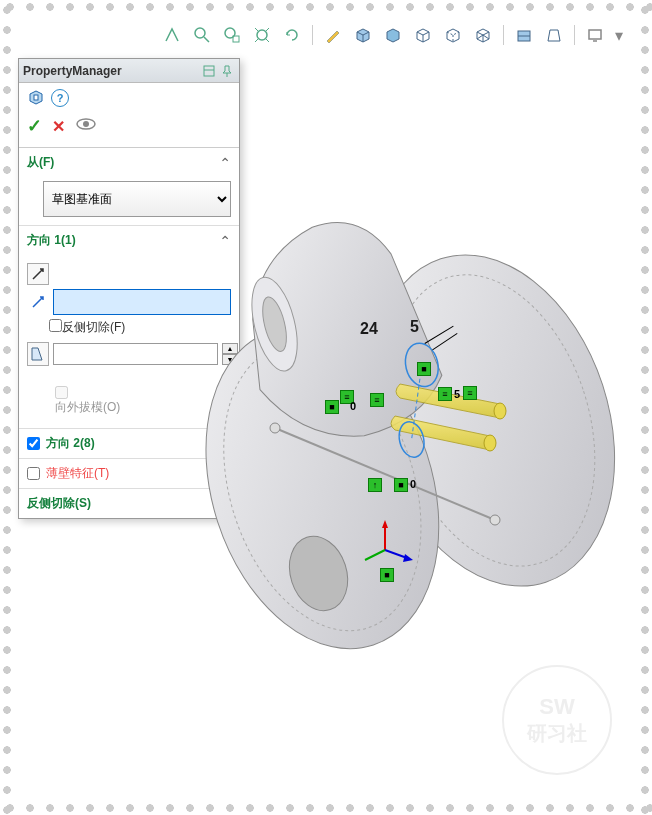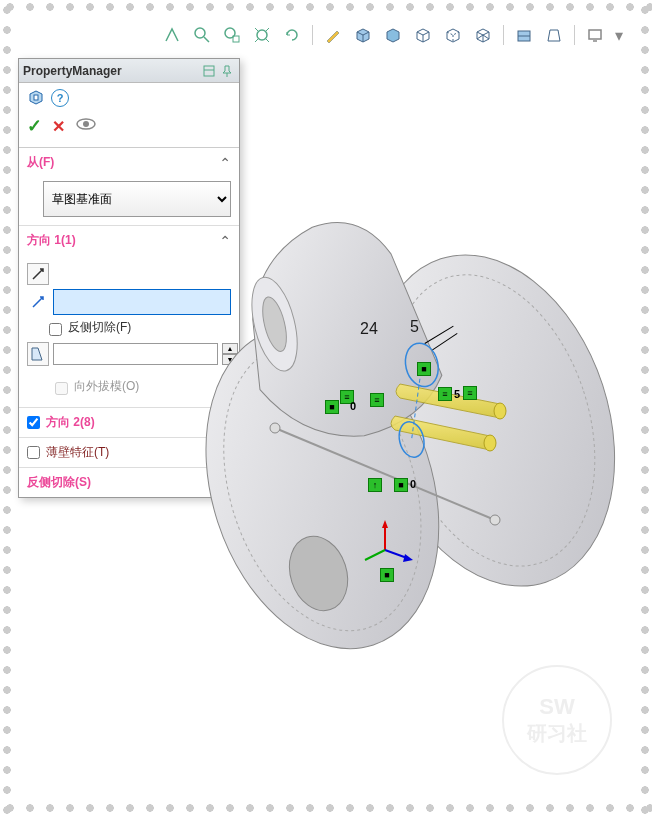--- a/index.html
+++ b/index.html
@@ -23,48 +23,48 @@
 .feature-name { flex: 1; font-weight: bold; }
 .help-icon { width: 18px; height: 18px; border: 1.5px solid #2a88c8; border-radius: 50%; color: #2a88c8; display: flex; align-items: center; justify-content: center; font-size: 11px; font-weight: bold; cursor: pointer; }
 
 .ok-row { display: flex; align-items: center; gap: 10px; padding: 4px 8px 10px; border-bottom: 1px solid #ccc; }
 .ok-btn { color: #2a9d2a; font-size: 18px; cursor: pointer; font-weight: bold; }
 .cancel-btn { color: #d33; font-size: 16px; cursor: pointer; font-weight: bold; }
 .preview-btn { color: #888; font-size: 16px; cursor: pointer; }
 
 .section { border-bottom: 1px solid #ddd; }
 .sec-head { display: flex; align-items: center; padding: 6px 8px; cursor: pointer; }
-.sec-head label { flex: 1; font-weight: bold; color: #ec4899; }
+.sec-head label { flex: 1; font-weight: bold; color: #15803d; }
 .chev { color: #666; font-size: 14px; }
 .sec-head input[type=checkbox] { margin-right: 6px; }
 
 .sec-body { padding: 4px 8px 8px 24px; }
 .combo { width: 100%; height: 36px; border: 1px solid #999; background: linear-gradient(#fff,#eee); font-size: 12px; padding: 0 4px; }
 .row { display: flex; align-items: center; gap: 4px; margin: 4px 0; }
 .dir-icon { width: 22px; height: 22px; border: 1px solid #aaa; background: #f8f8f8; display: flex; align-items: center; justify-content: center; flex-shrink: 0; cursor: pointer; }
 .list-box { width: 100%; height: 26px; border: 1px solid #999; background: #fff; }
 .list-box.sel { background: #3399ff33; border: 1px solid #0066cc; }
-.chk-row { display: flex; align-items: flex-end; gap: 6px; margin: 4px 0; color: #333; }
+.chk-row { display: flex; align-items: flex-start; margin: 4px 0; color: #333; }
 .chk-row.disabled { color: #999; }
 .chk-row input { margin: 0; }
 .draft-row { display: flex; align-items: center; gap: 4px; }
 .draft-icon { width: 28px; height: 24px; border: 1px solid #aaa; background: #f8f8f8; display: flex; align-items: center; justify-content: center; cursor: pointer; }
 .draft-input { flex: 1; height: 22px; border: 1px solid #999; padding: 0 4px; font-size: 12px; }
 .spinner { display: flex; flex-direction: column; }
 .spinner button { width: 16px; height: 11px; border: 1px solid #999; background: #eee; font-size: 7px; line-height: 1; cursor: pointer; padding: 0; }
 
 .no-body .sec-head { border-bottom: none; }
 
 
 .watermark { position: absolute; bottom: 40px; right: 40px; width: 110px; height: 110px; border: 2px solid #eee; border-radius: 50%; display: flex; flex-direction: column; align-items: center; justify-content: center; color: #eee; font-weight: bold; pointer-events: none; }
 .watermark .sw { font-size: 22px; }
 .watermark .txt { font-size: 20px; }
 
 
-.dim { position: absolute; font-size: 16px; font-weight: normal; color: #1a1a1a; }
+.dim { position: absolute; font-size: 16px; font-weight: bold; color: #1a1a1a; }
 .dim24 { top: 320px; left: 360px; }
 .dim5 { top: 318px; left: 410px; }
 
 
 .constraint { position: absolute; width: 14px; height: 14px; background: #2bbf2b; border: 1px solid #0a7a0a; display: flex; align-items: center; justify-content: center; font-size: 9px; color: #000; }
 
 
 .frame { position: absolute; inset: 0; pointer-events: none;
   background:
     radial-gradient(circle, #ccc 30%, transparent 32%) repeat-x top left / 20px 14px,
@@ -244,39 +244,39 @@
             <svg width="20" height="18">
               <path d="M4 3 L10 3 L14 15 L4 15 Z" fill="#d8e8f8" stroke="#468"></path>
             </svg>
           </span>
         <input class="draft-input" value="" style="">
         <div class="spinner">
           <button>▲</button>
           <button>▼</button>
         </div>
       </div>
-      <div class="chk-row disabled" style="margin-left:28px;margin-top:12px;">
+      <div class="chk-row disabled" style="margin-left:28px;margin-top:20px;flex-direction:column;">
         <input type="checkbox" disabled="" style="">
         <span>向外拔模(O)</span>
       </div>
     </div>
   </div>
 
   <div class="section">
     <div class="sec-head">
       <input type="checkbox" checked="" style="">
       <label>方向 2(8)</label>
       <span class="chev">⌃</span>
     </div>
   </div>
 
   <div class="section no-body">
     <div class="sec-head">
       <input type="checkbox" style="">
-      <label style="font-weight:normal;color:#7f1d1d">薄壁特征(T)</label>
+      <label style="font-weight:normal;color:#ef4444">薄壁特征(T)</label>
       <span class="chev">⌄</span>
     </div>
   </div>
 
   <div class="section no-body" style="border-bottom:none">
     <div class="sec-head">
       <label>反侧切除(S)</label>
       <span class="chev">⌄</span>
     </div>
   </div>

